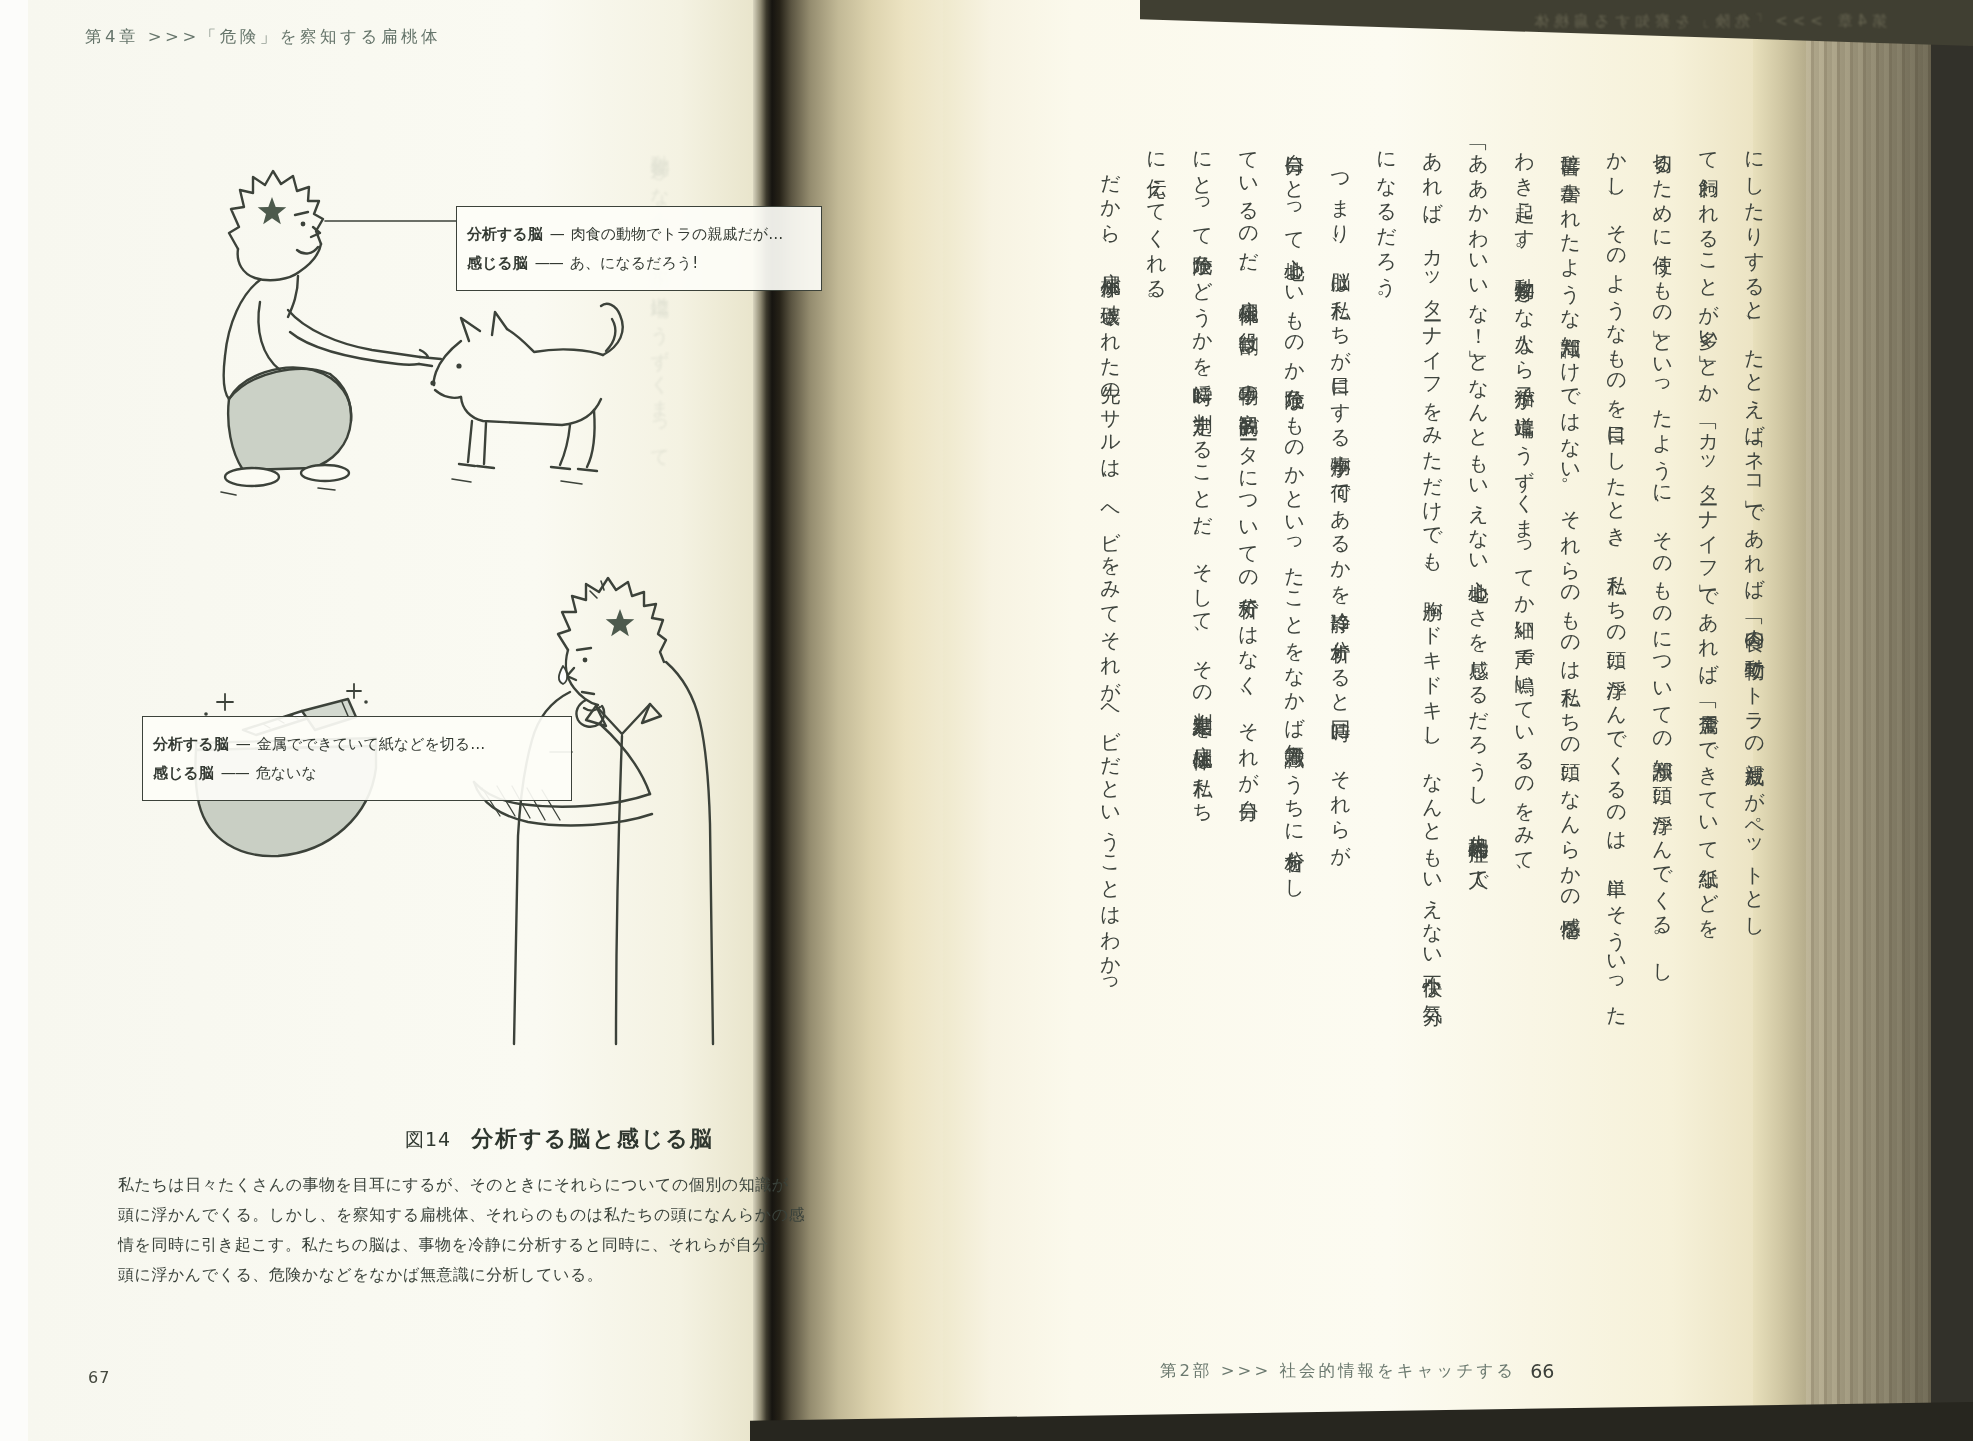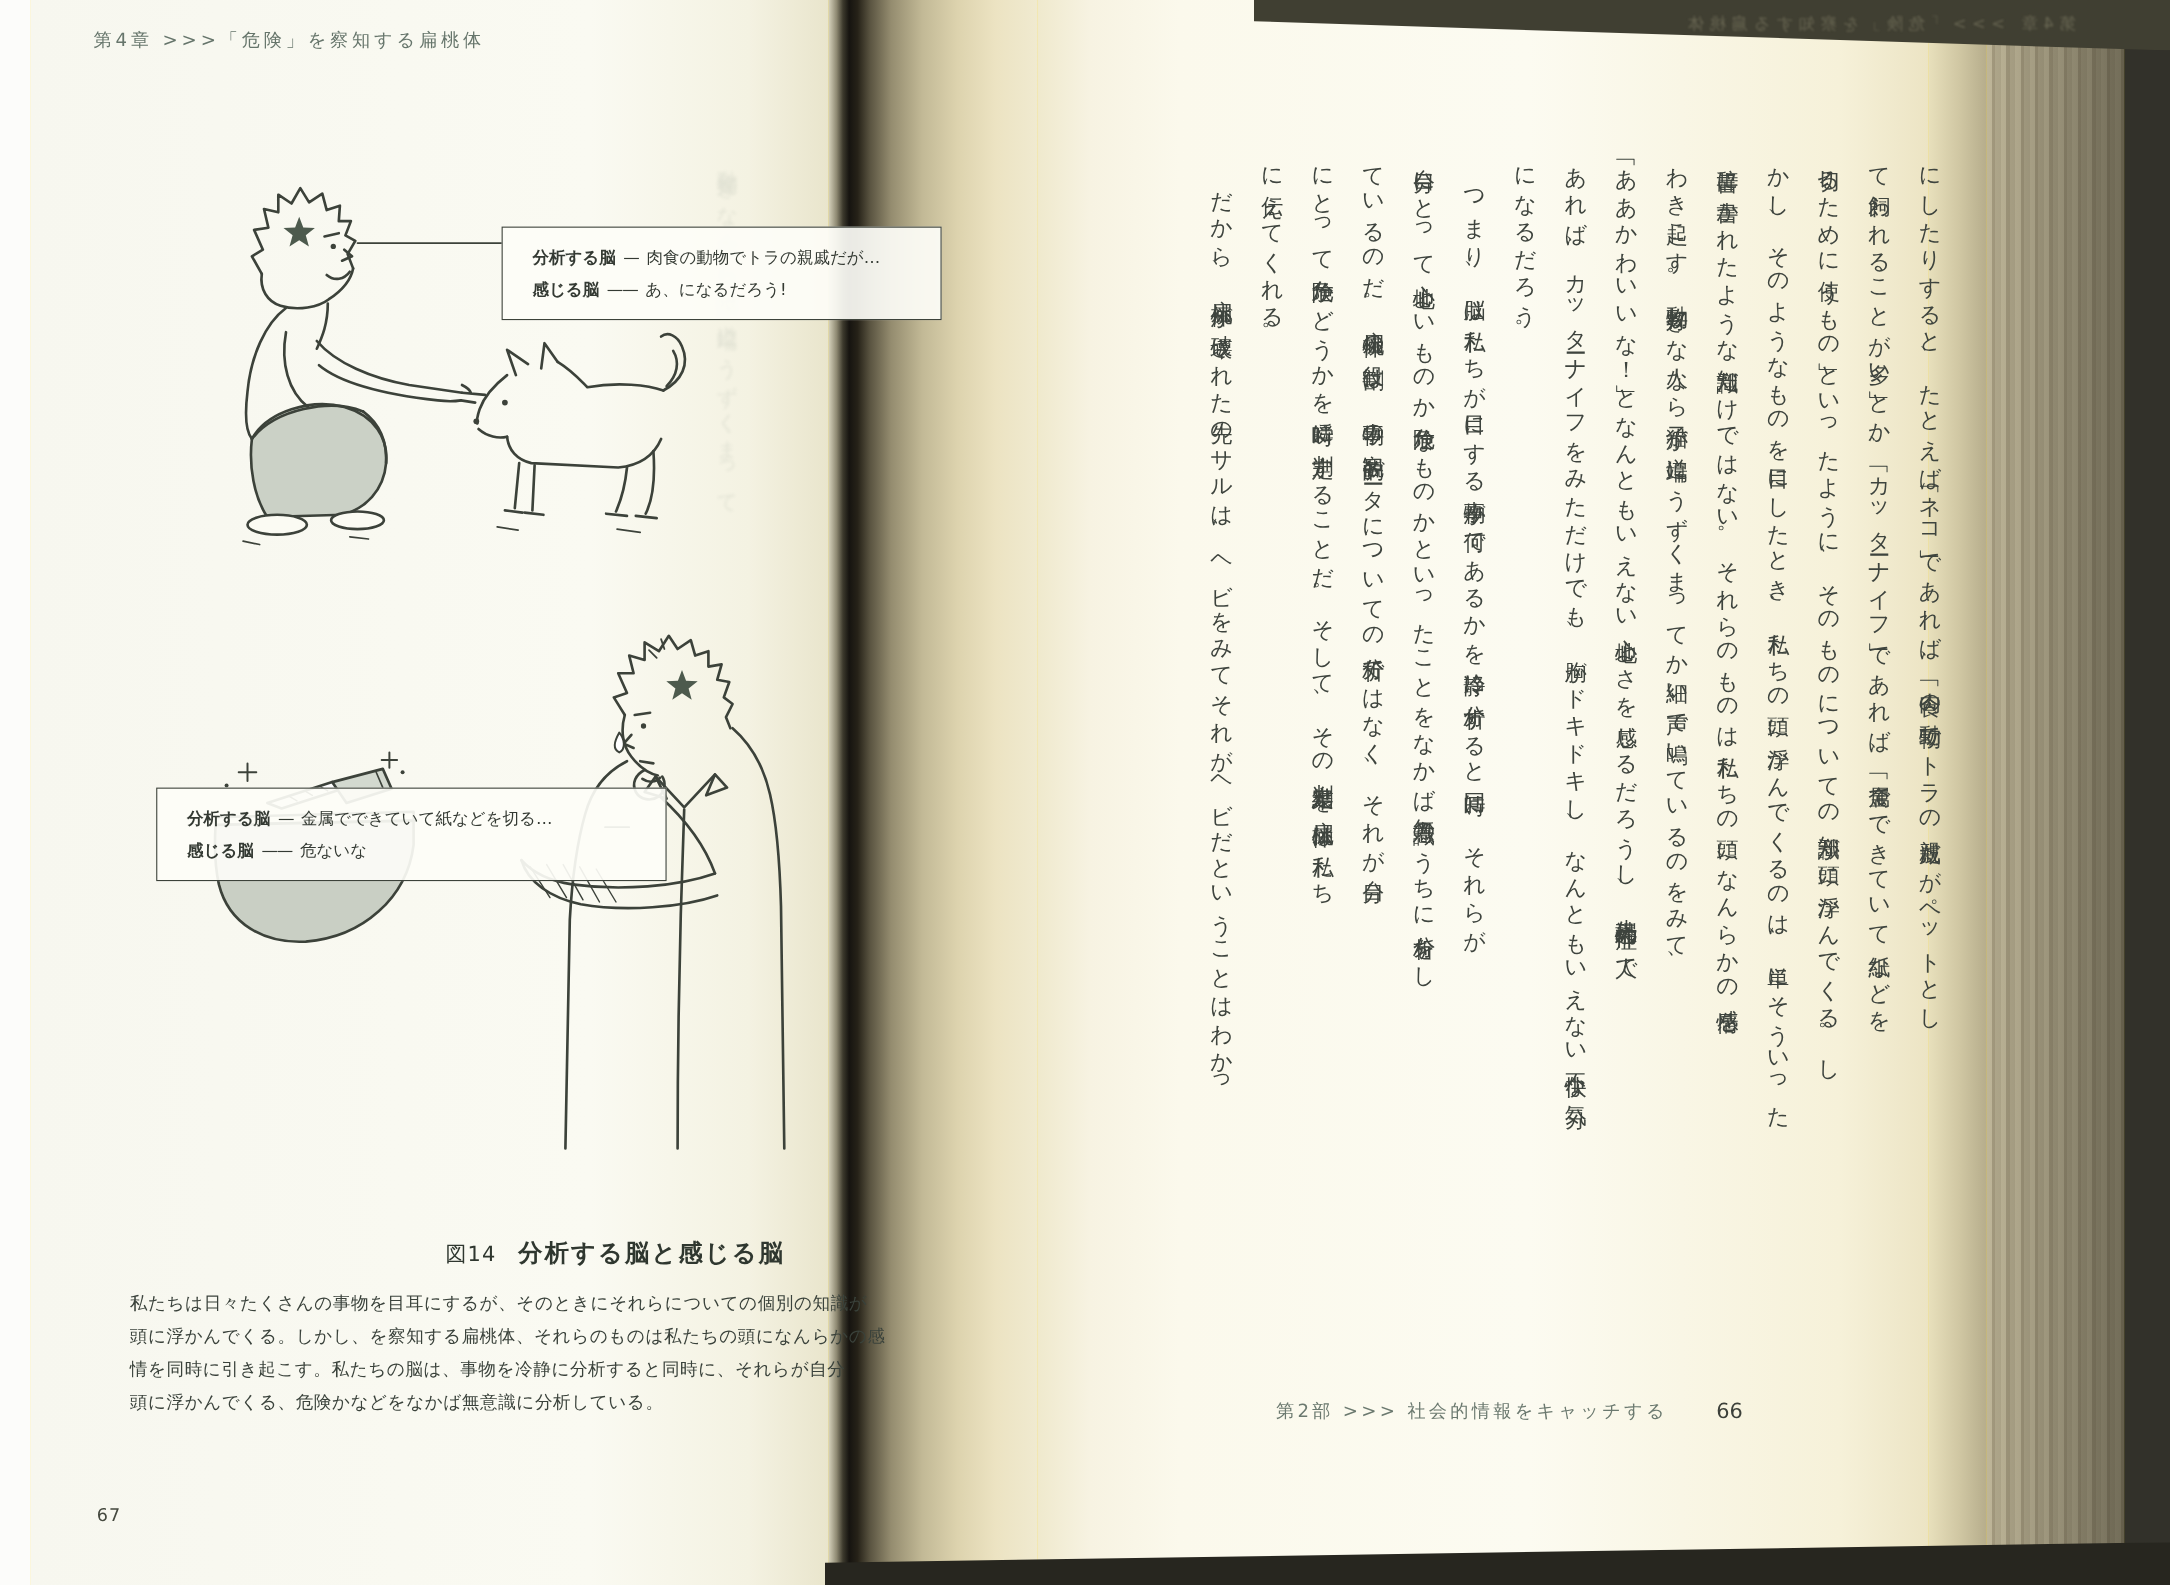--- a/index.html
+++ b/index.html
@@ -26,40 +26,40 @@
   .bottom-dark{left:750px;top:1402px;width:1223px;height:39px;background:#27261f;
                clip-path:polygon(0 48%,100% 0,100% 100%,0 100%);}
   .ghost-top{right:86px;top:12px;transform:scaleX(-1);color:#8d8a70;opacity:.5;
              filter:blur(1.2px);font-size:15px;letter-spacing:5px;white-space:nowrap;}
   .ghost-left{left:648px;top:140px;height:580px;writing-mode:vertical-rl;text-orientation:mixed;
               font-size:19px;letter-spacing:3px;color:#6a7a6f;opacity:.13;filter:blur(1.3px);}
 
   
   .chapter-header{left:85px;top:26px;font-size:16.5px;letter-spacing:3.5px;color:#66756b;white-space:nowrap;}
   .label-box{background:rgba(253,253,247,.92);border:1.6px solid #3c423a;color:#343a33;
-             padding:13px 27px;font-size:15px;line-height:1.9;}
+             padding:13px 10px;font-size:15px;line-height:1.9;}
   .label-box .row{display:flex;align-items:baseline;white-space:nowrap;}
   .label-box .term{font-weight:bold;}
   .label-box .sep{margin:0 7px;letter-spacing:-1px;}
   .box1{left:456px;top:206px;width:344px;}
   .box2{left:142px;top:716px;width:408px;}
   .caption-title{left:405px;top:1124px;white-space:nowrap;color:#2f372f;}
   .caption-title .fig-num{font-size:19px;margin-right:20px;letter-spacing:1px;}
   .caption-title .fig-title{font-size:22px;font-weight:bold;letter-spacing:2px;}
   .caption-body{left:118px;top:1170px;font-size:16px;line-height:30px;letter-spacing:.5px;
                 color:#3a423b;white-space:nowrap;}
   .page-num-left{left:88px;top:1368px;font-size:16px;color:#45493f;letter-spacing:1px;}
 
   
   .vtext{left:1075px;top:138px;width:690px;height:922px;display:flex;
          flex-direction:row-reverse;justify-content:flex-start;gap:26px;}
   .vcol{writing-mode:vertical-rl;text-orientation:mixed;font-size:20px;letter-spacing:2.2px;
         line-height:1;color:#3e443e;font-family:"DejaVu Serif","Liberation Serif",serif;}
   .vcol.indent{padding-top:22px;}
-  .footer-right{left:1160px;top:1272px;display:flex;align-items:center;gap:44px;white-space:nowrap;}
+  .footer-right{left:1160px;top:1360px;display:flex;align-items:center;gap:14px;white-space:nowrap;}
   .footer-label{font-size:16.5px;letter-spacing:3px;color:#6b796f;}
   .page-num-right{font-size:19px;color:#3c403a;}
 </style>
 </head>
 <body>
 
 <div class="canvas">
 
   <div class="abs left-white-strip"></div>
   <div class="abs left-page"></div>

